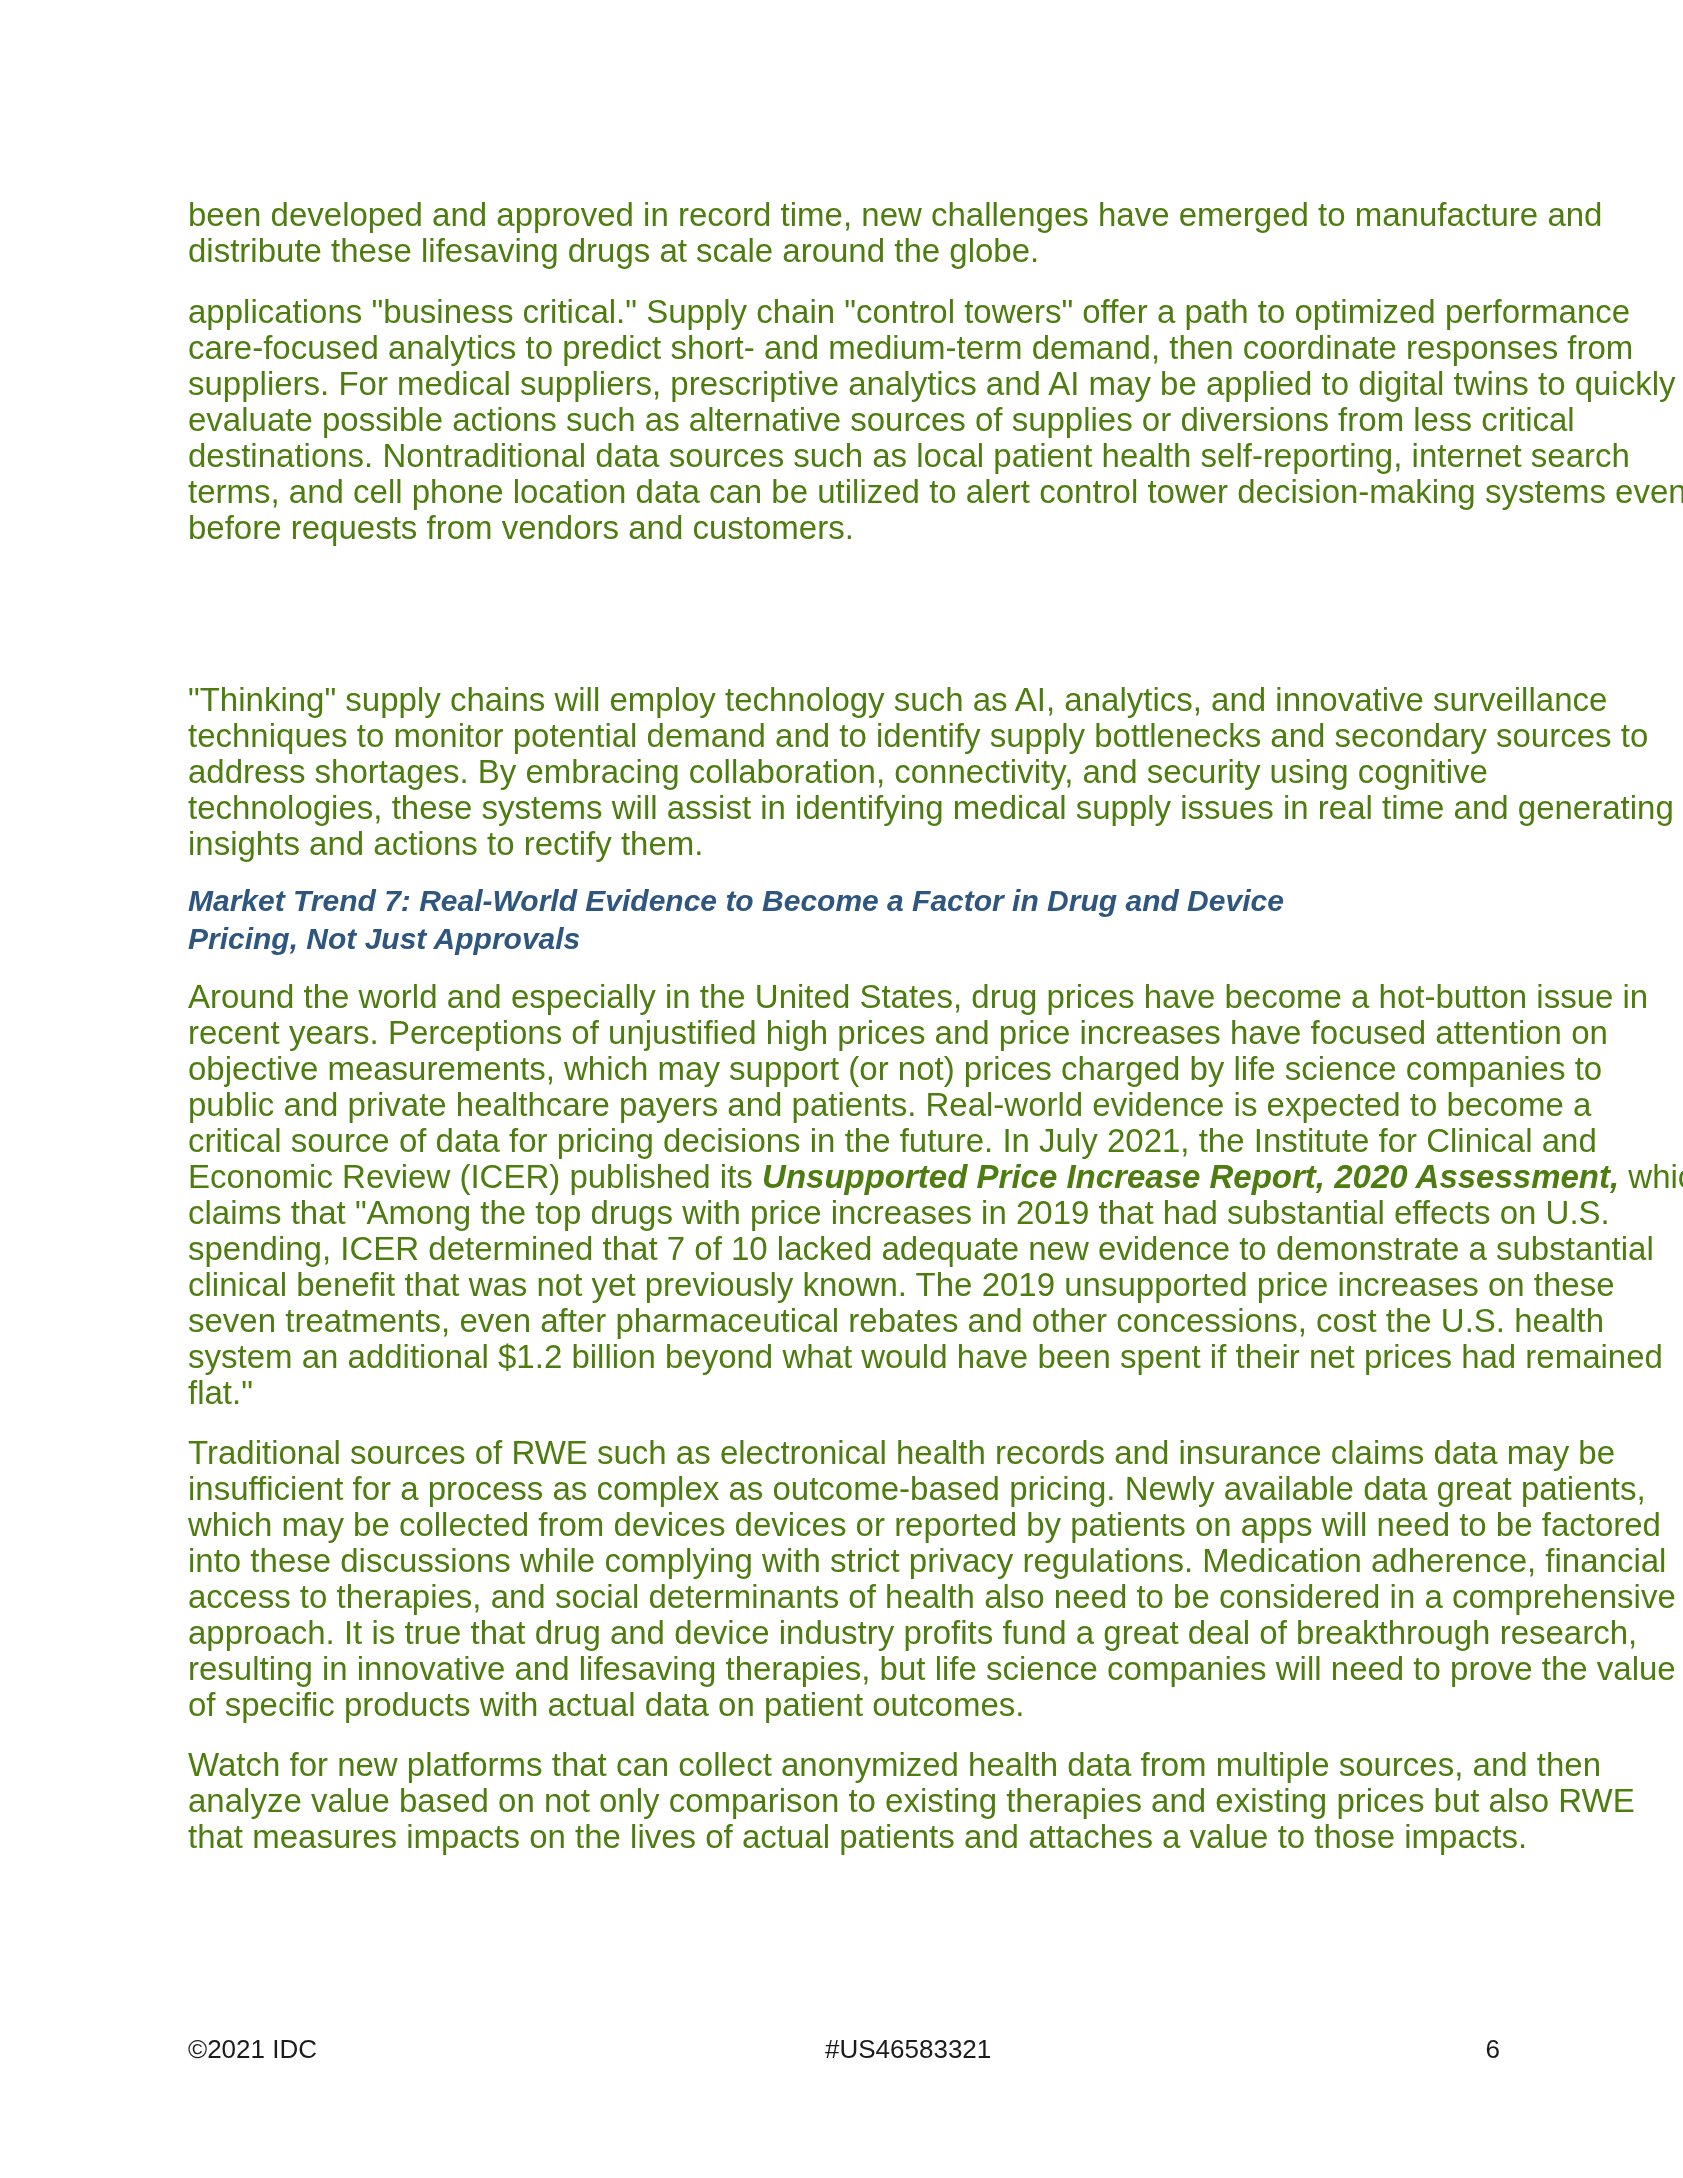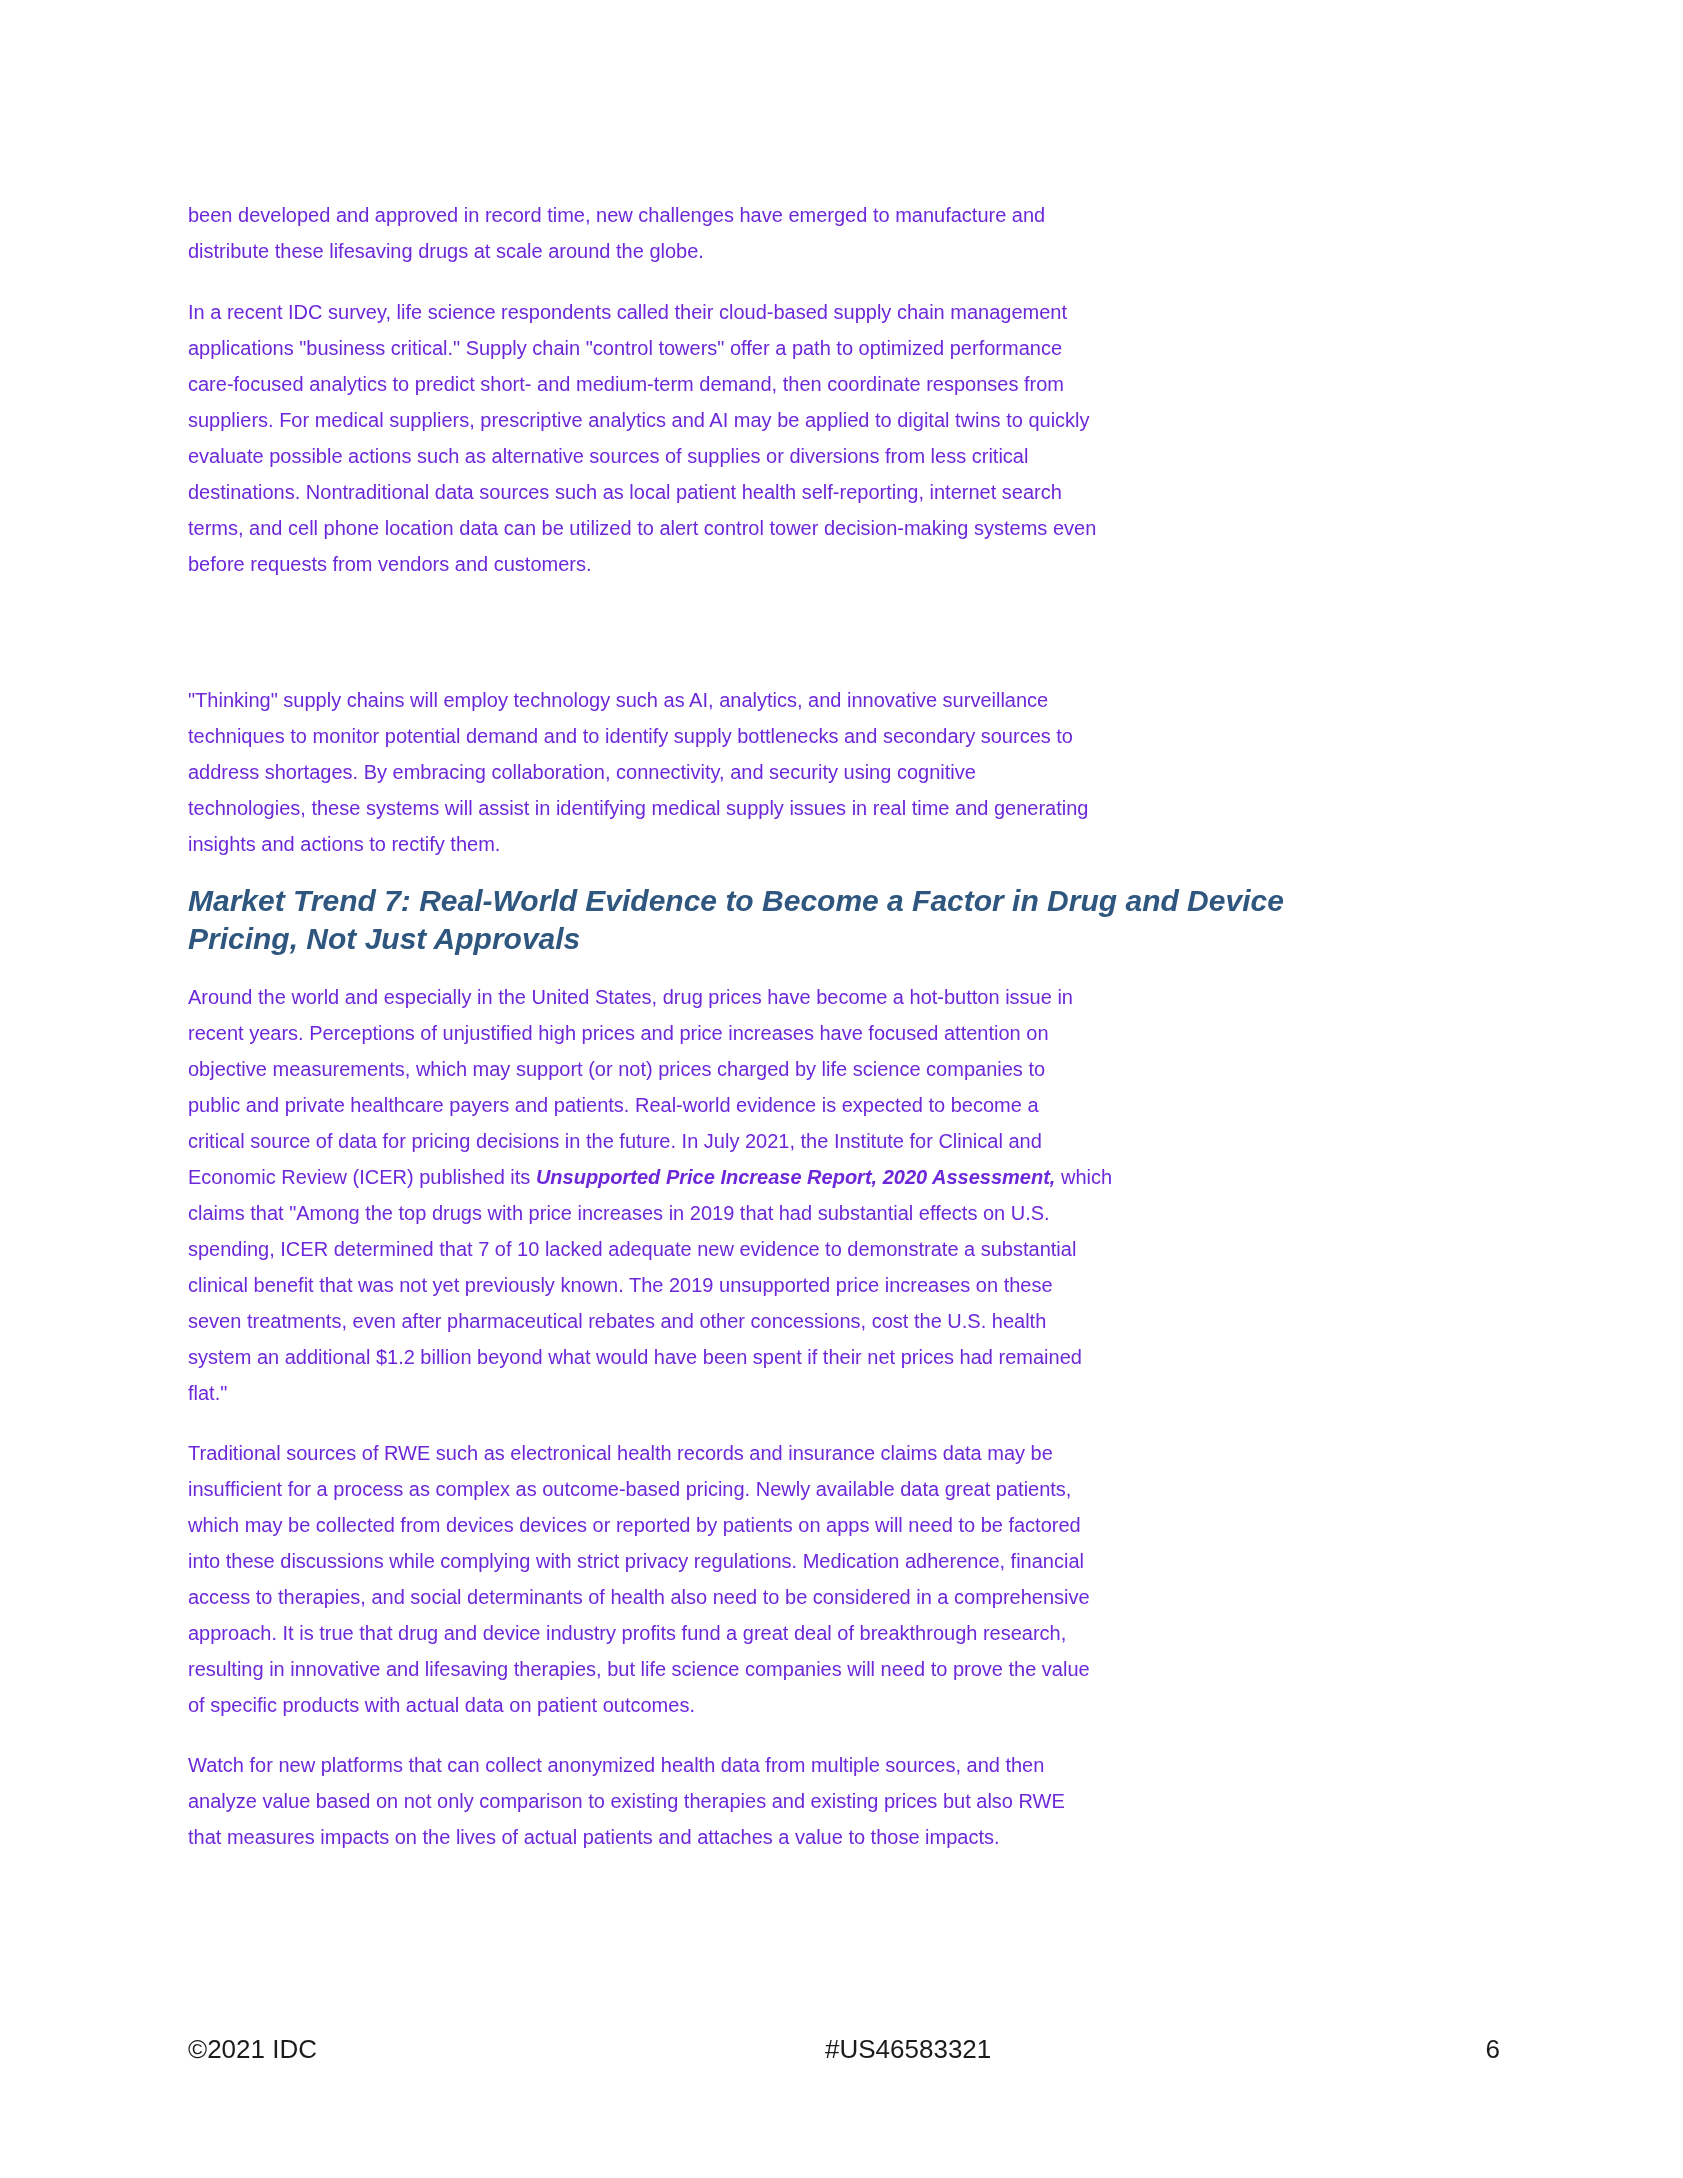--- a/index.html
+++ b/index.html
@@ -3,21 +3,21 @@
 <meta charset="utf-8">
 <style>
   html,body{margin:0;padding:0}
   body{
     width:1683px;height:2178px;background:#ffffff;position:relative;
     font-family:"Liberation Sans", sans-serif;
   }
   .page{position:absolute;left:0;top:0;width:1683px;height:2178px;background:#ffffff;overflow:hidden;}
   .para{
     position:absolute;left:188px;width:1317px;
-    font-size:20px;line-height:36px;color:#6d28d9;
+    font-size:33px;line-height:36px;color:#4d7c0f;
   }
   .para .line{white-space:nowrap;height:36px;}
   #p1{top:197px}
   #p2{top:294px}
   #p3{top:682px}
   #heading{
     top:882px;
     font-size:30px;line-height:38px;
     font-weight:bold;font-style:italic;
     color:#2E567E;
@@ -38,21 +38,20 @@
 <body>
 
 <div class="page">
 
   <div id="p1" class="para">
       <div class="line">been developed and approved in record time, new challenges have emerged to manufacture and</div>
       <div class="line">distribute these lifesaving drugs at scale around the globe.</div>
     </div>
 
   <div id="p2" class="para">
-      <div class="line">In a recent IDC survey, life science respondents called their cloud-based supply chain management</div>
       <div class="line">applications "business critical." Supply chain "control towers" offer a path to optimized performance</div>
       <div class="line">care-focused analytics to predict short- and medium-term demand, then coordinate responses from</div>
       <div class="line">suppliers. For medical suppliers, prescriptive analytics and AI may be applied to digital twins to quickly</div>
       <div class="line">evaluate possible actions such as alternative sources of supplies or diversions from less critical</div>
       <div class="line">destinations. Nontraditional data sources such as local patient health self-reporting, internet search</div>
       <div class="line">terms, and cell phone location data can be utilized to alert control tower decision-making systems even</div>
       <div class="line">before requests from vendors and customers.</div>
     </div>
 
   <div id="p3" class="para">

